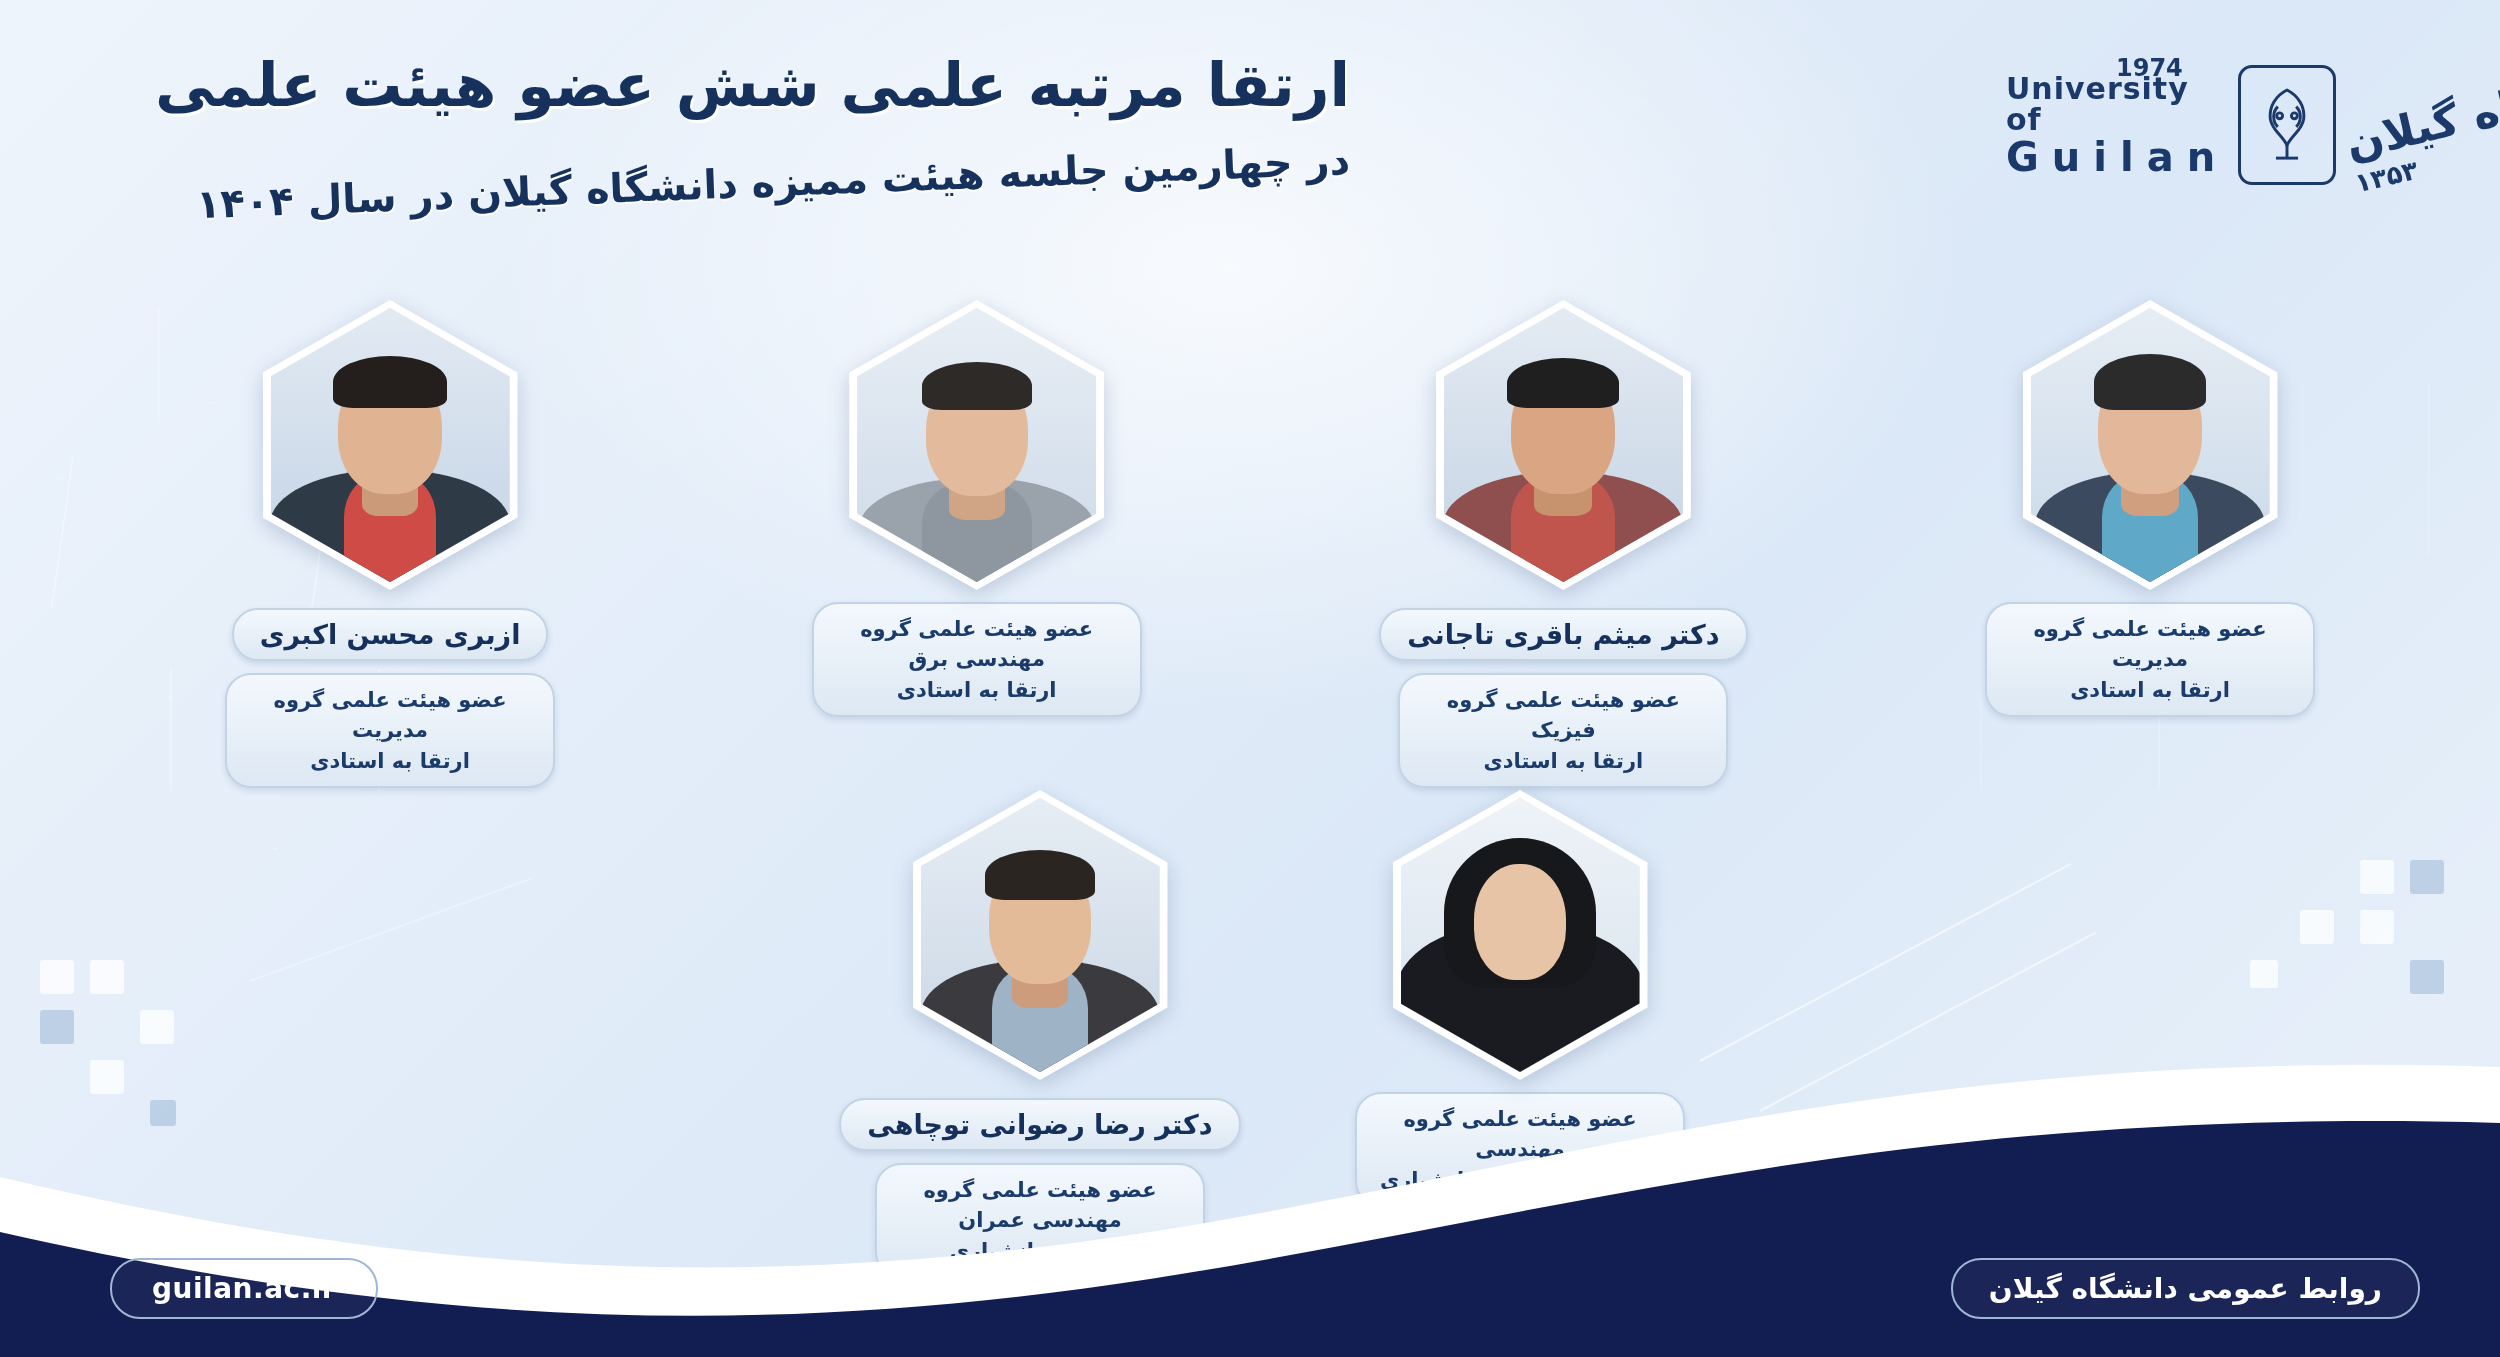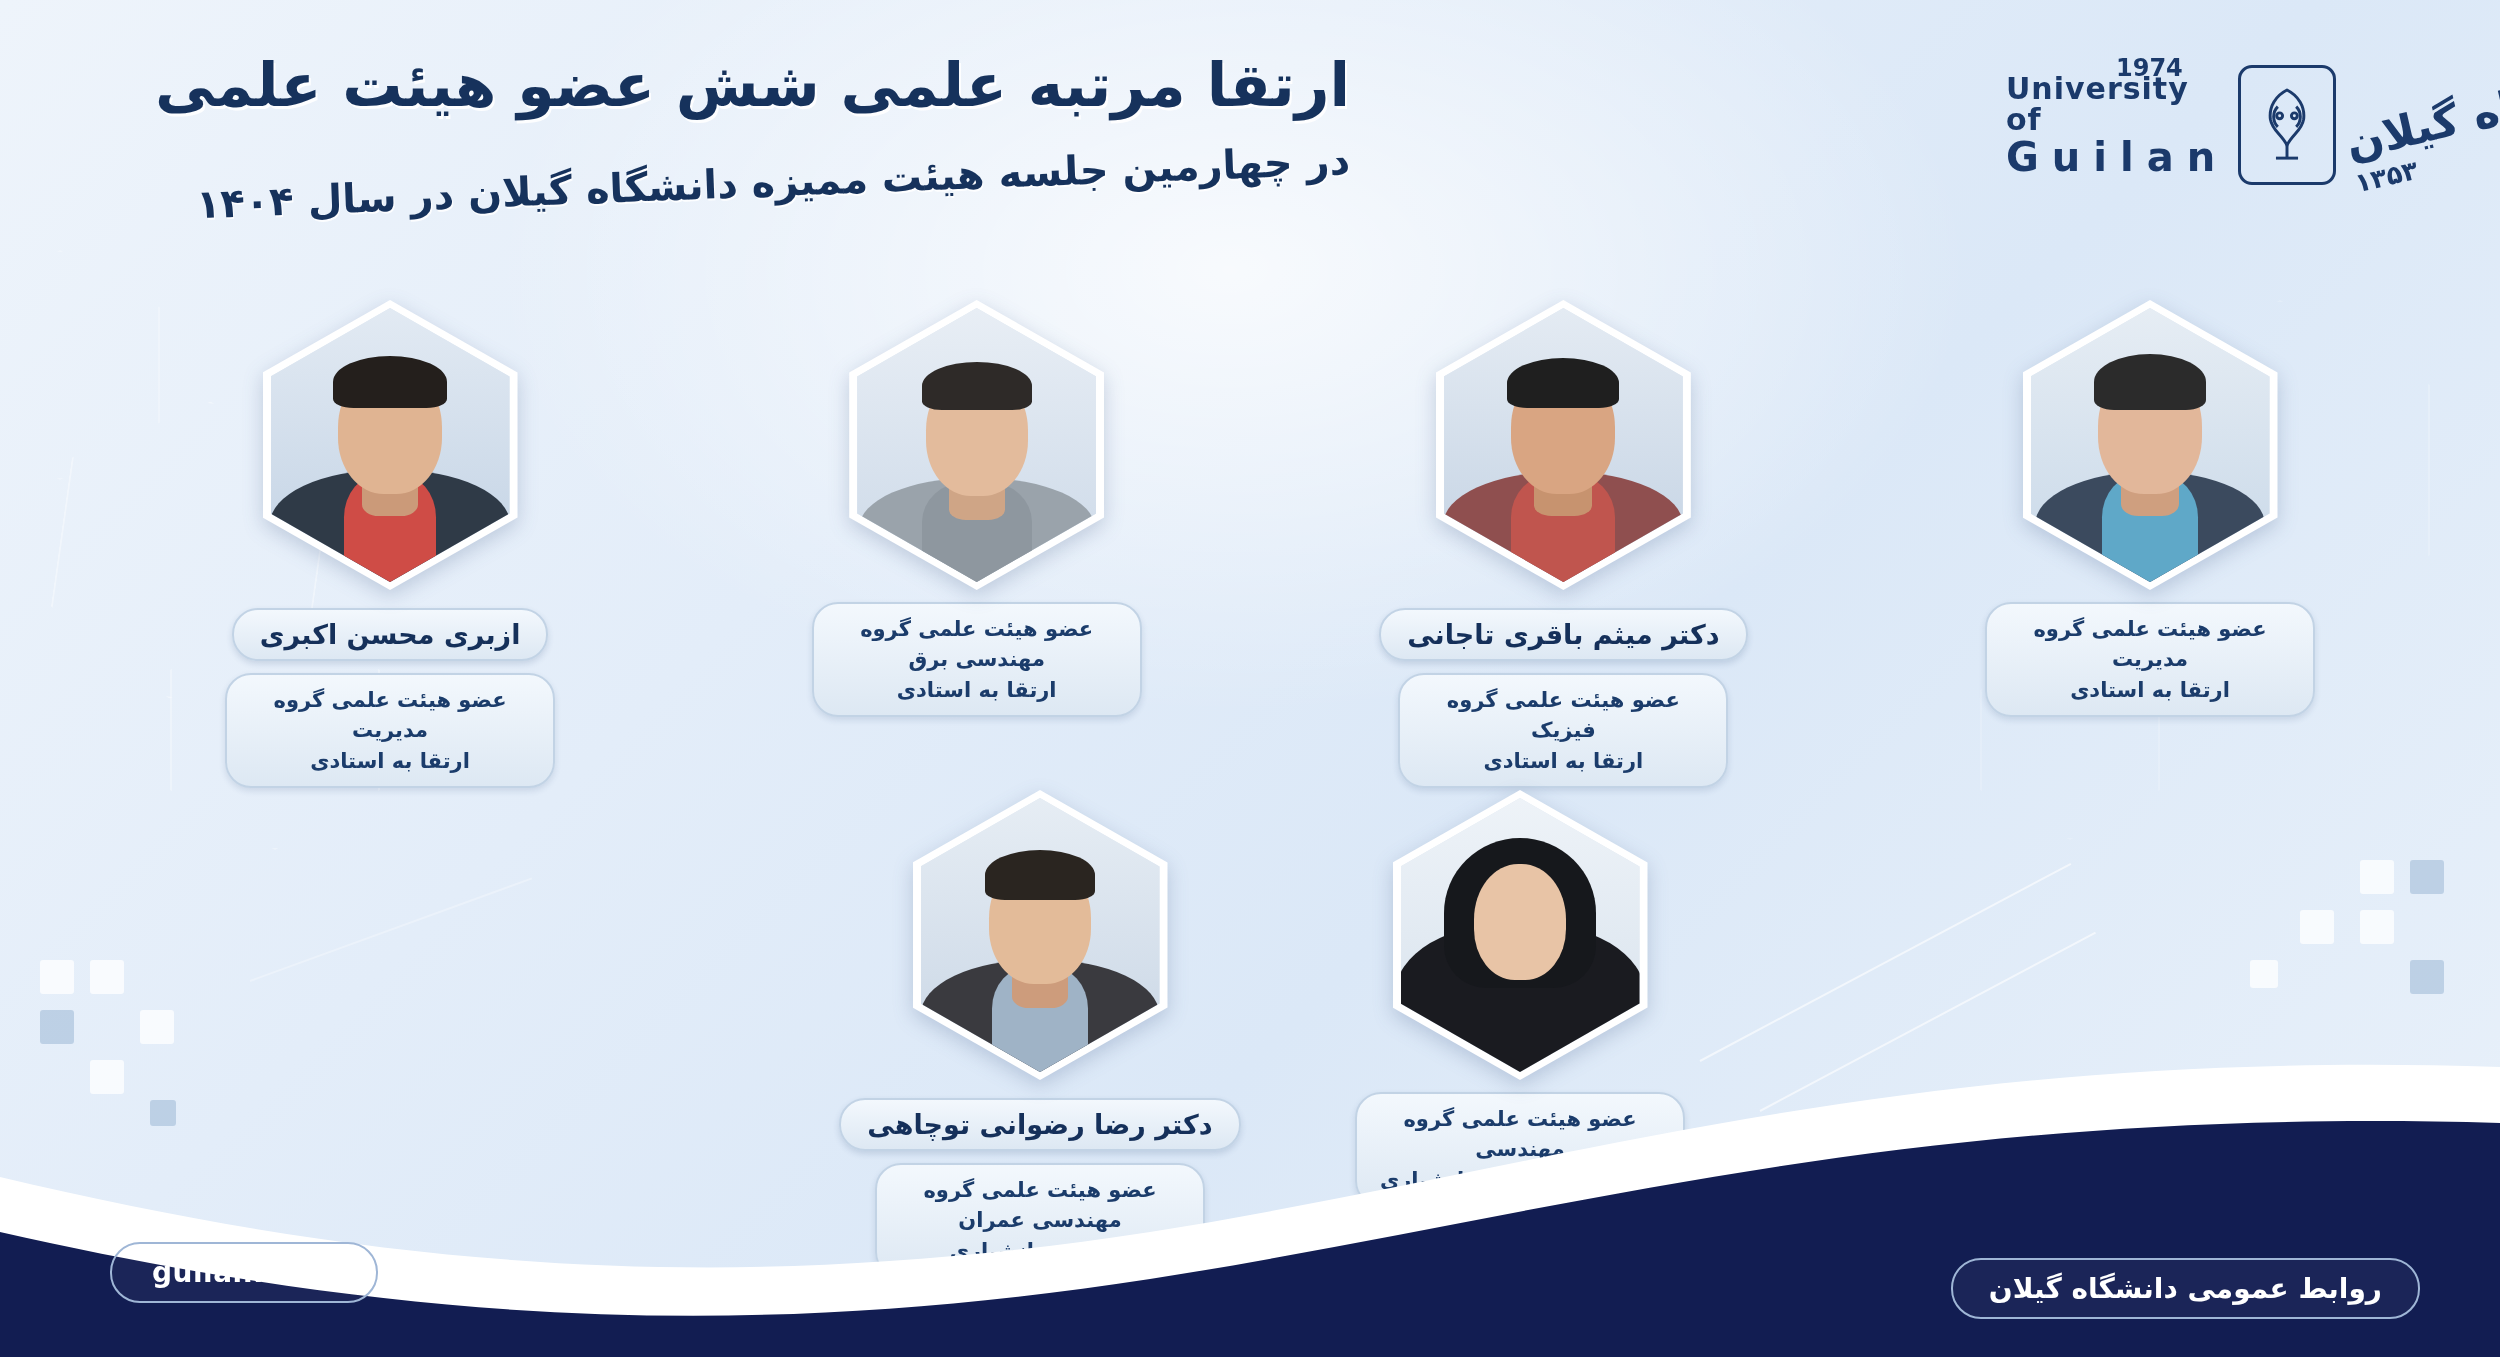--- a/index.html
+++ b/index.html
@@ -186,21 +186,21 @@
     font-size: 21px;
     font-weight: bold;
     color: #1b3c6b;
     line-height: 1.45;
     box-shadow: 0 3px 6px rgba(40,70,120,0.14);
   }
 
   
   .wave { position: absolute; left: 0; bottom: 0; width: 2500px; height: 330px; }
   .site-pill {
-    position: absolute; left: 110px; bottom: 54px;
+    position: absolute; left: 110px; bottom: 38px;
     padding: 12px 40px;
     border: 2px solid #9fb6d6;
     border-radius: 30px;
     color: #ffffff;
     font-size: 28px; font-weight: bold;
     letter-spacing: .5px;
     direction: ltr;
     background: rgba(255,255,255,0.04);
   }
   .pr-pill {

